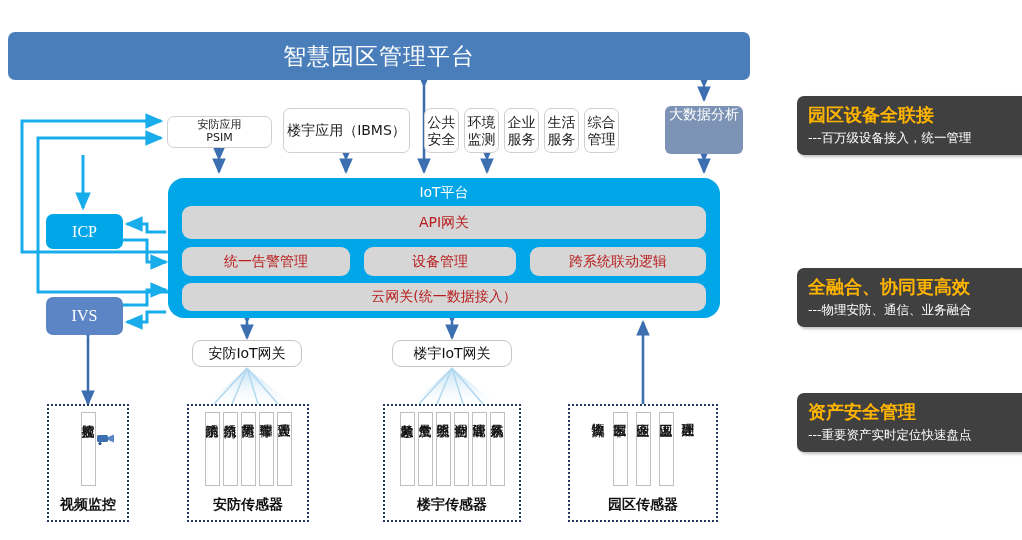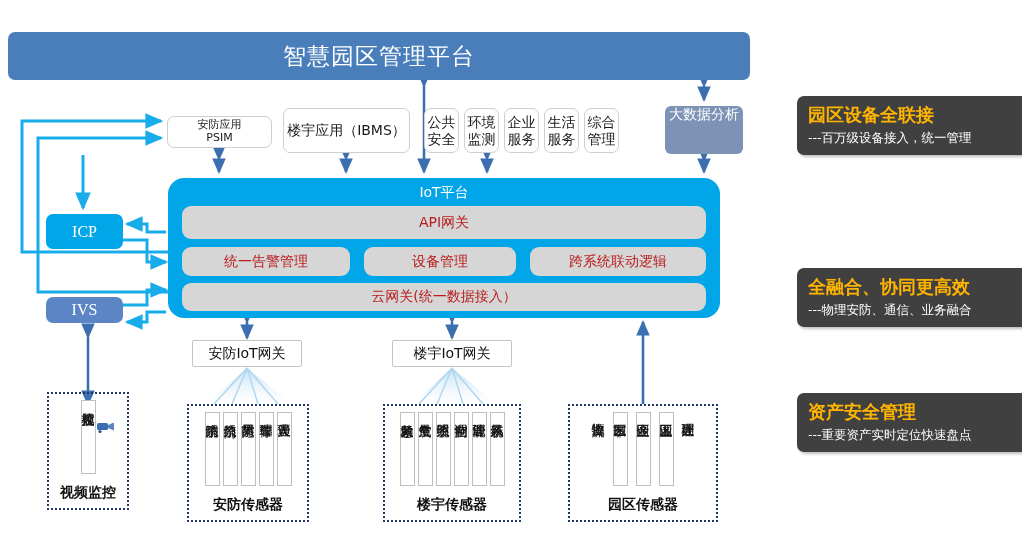--- a/index.html
+++ b/index.html
@@ -37,42 +37,42 @@
   .api{left:14px;top:28px;width:524px;height:33px;}
   .cloud{left:14px;top:105px;width:524px;height:28px;}
   .g1{left:14px;top:69px;width:168px;height:29px;}
   .g2{left:196px;top:69px;width:152px;height:29px;}
   .g3{left:362px;top:69px;width:176px;height:29px;}
 
   
   .icp{left:46px;top:214px;width:77px;height:35px;background:#00A6E8;
        border-radius:7px;color:#fff;font-size:16px;display:flex;
        align-items:center;justify-content:center;font-family:"Liberation Serif",serif;}
-  .ivs{left:46px;top:297px;width:77px;height:26px;background:#5B85C4;
+  .ivs{left:46px;top:297px;width:77px;height:38px;background:#5B85C4;
        border-radius:7px;color:#fff;font-size:16px;display:flex;
        align-items:center;justify-content:center;font-family:"Liberation Serif",serif;}
 
   
-  .gw{background:#fff;border:1px solid #c4c4c4;border-radius:2px;height:27px;
+  .gw{background:#fff;border:1px solid #c4c4c4;border-radius:9px;height:27px;
       display:flex;align-items:center;justify-content:center;font-size:14px;color:#111;}
   .gw1{left:192px;top:340px;width:110px;}
   .gw2{left:392px;top:340px;width:120px;}
 
   
   .grp{border:2px dotted #1F3864;background:transparent;}
   .grp-inner{position:absolute;left:0;top:6px;width:100%;height:74px;
              display:flex;justify-content:center;gap:3px;}
   .vcell{writing-mode:vertical-rl;text-orientation:upright;font-size:13px;
          color:#111;line-height:1.0;border:1px solid #bfbfbf;
          padding:1px 0;letter-spacing:0px;background:#fff;}
   .vcell.nb{border:none;background:transparent;}
   .grp-label{position:absolute;left:0;bottom:6px;width:100%;text-align:center;
              font-size:14px;font-weight:bold;color:#111;}
 
-  .g-video{left:47px;top:392px;width:82px;height:118px;}
+  .g-video{left:47px;top:404px;width:82px;height:118px;}
   .g-sec  {left:187px;top:404px;width:122px;height:118px;}
   .g-bld  {left:383px;top:404px;width:138px;height:118px;}
   .g-park {left:568px;top:404px;width:150px;height:118px;}
 
   .camera{position:absolute;left:46px;top:26px;width:22px;height:14px;}
 
   
   .feat{left:797px;top:0;width:256px;background:#404040;border-radius:7px;
         box-shadow:2px 2px 3px rgba(0,0,0,.25);padding:8px 11px 10px 11px;}
   .feat-t{color:#FFB400;font-weight:bold;font-size:18px;line-height:1.25;}

